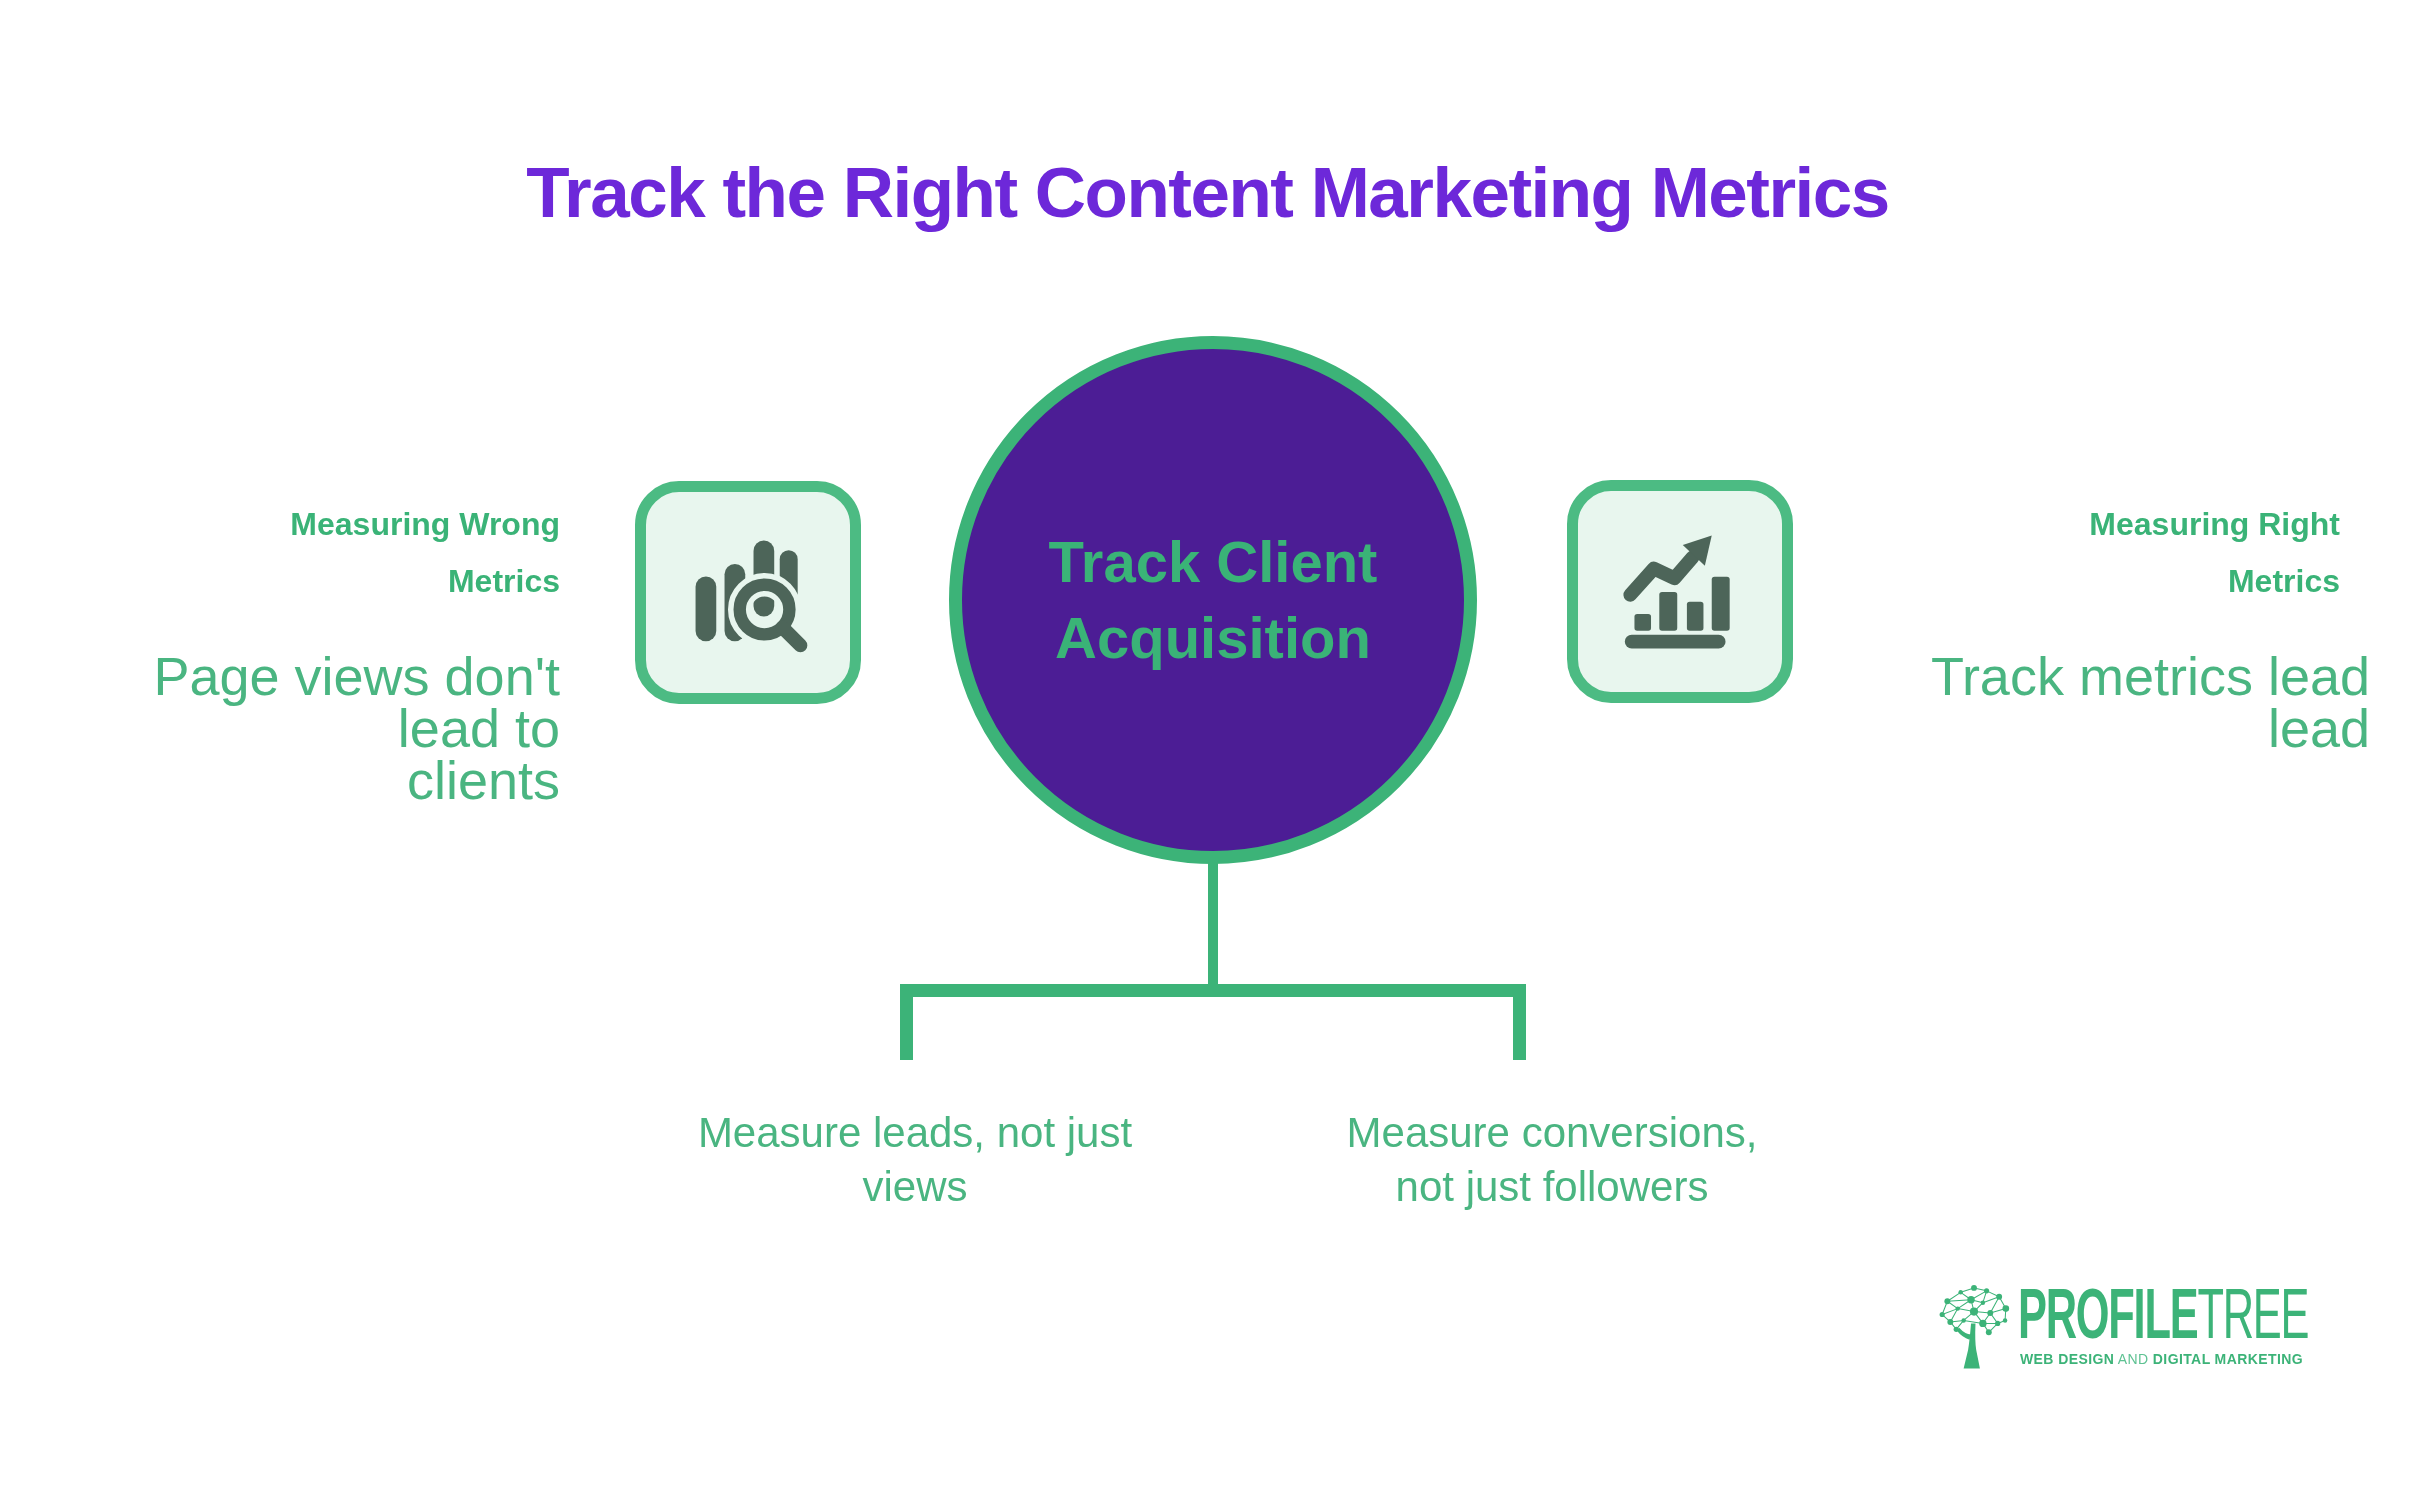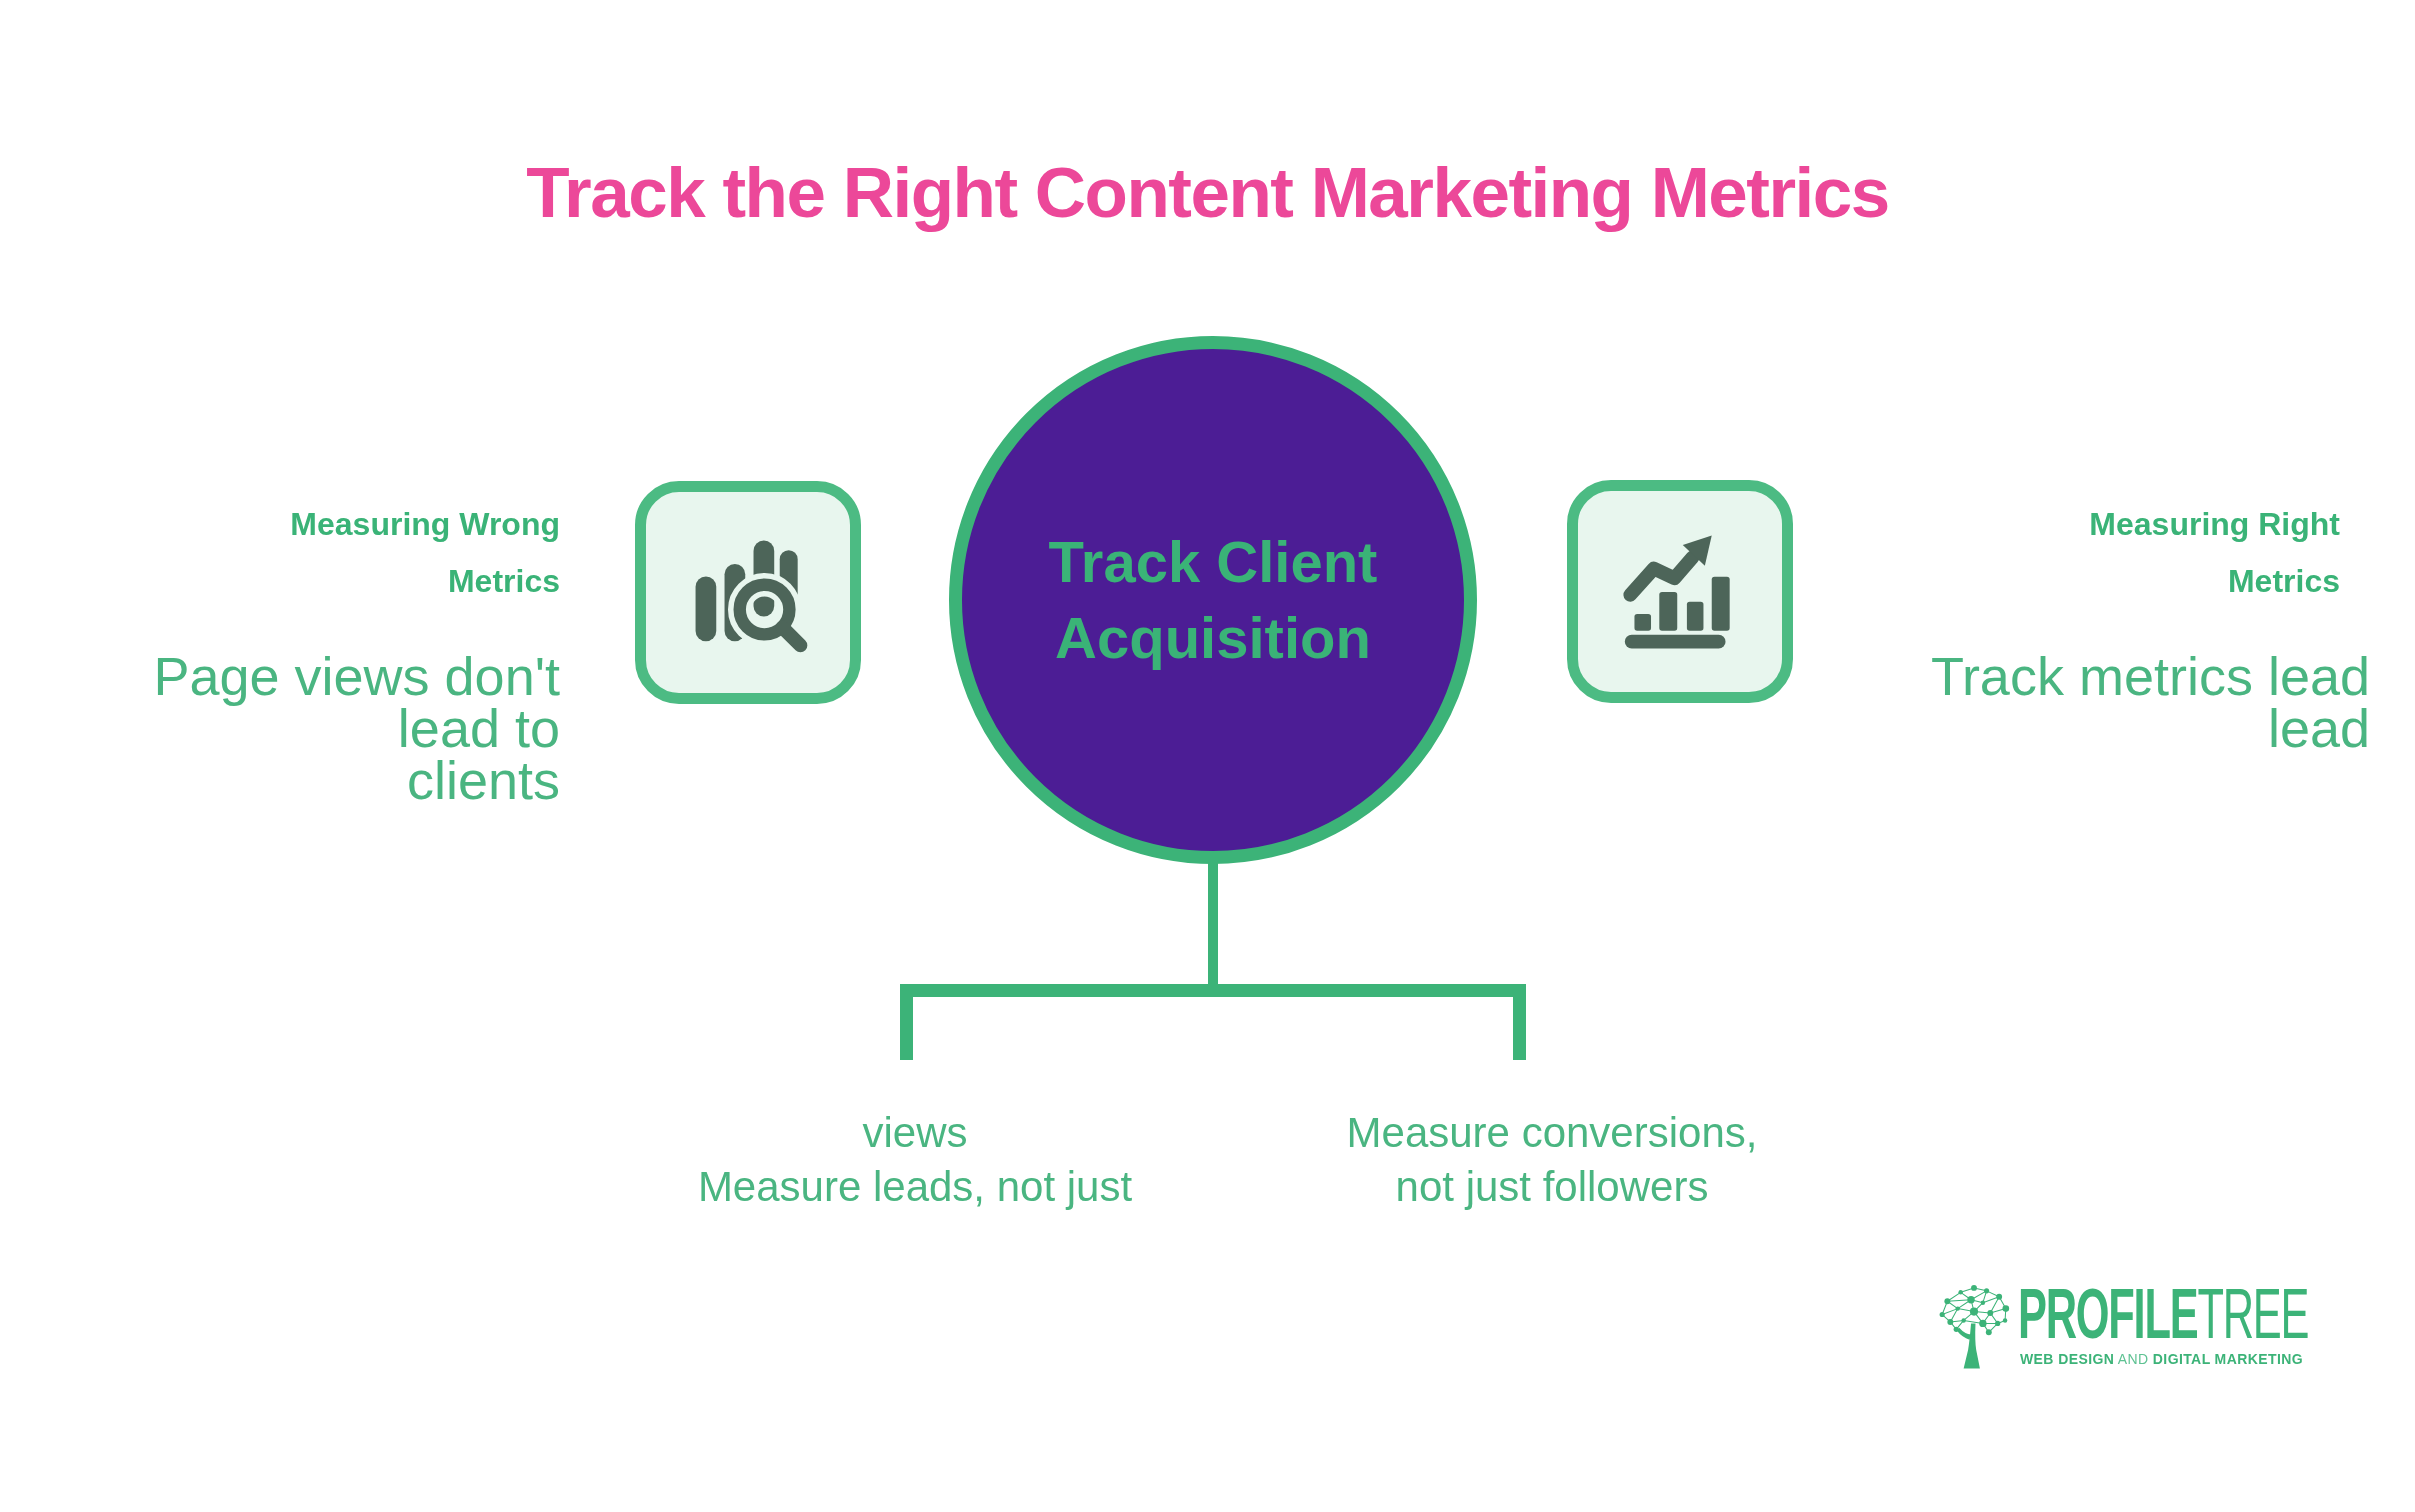--- a/index.html
+++ b/index.html
@@ -18,21 +18,21 @@
   .green-line { background: #3cb378; position: absolute; }
 
   .title {
     position: absolute;
     left: 0; right: 0;
     top: 152px;
     text-align: center;
     font-size: 71px;
     font-weight: 700;
     letter-spacing: -1.5px;
-    color: #ec4899;
+    color: #6d28d9;
   }
 
   .center-circle {
     position: absolute;
     left: 949px;
     top: 336px;
     width: 502px;
     height: 502px;
     border: 13px solid #3cb378;
     border-radius: 50%;
@@ -190,22 +190,22 @@
   <div class="side-body align-left" style="left: 1870px; width: 500px;">
     <div>Track metrics lead lead</div>
   </div>
 
   <div class="green-line" style="left: 1208px; top: 858px; width: 10px; height: 130px;"></div>
   <div class="green-line" style="left: 900px; top: 984px; width: 626px; height: 13px;"></div>
   <div class="green-line" style="left: 900px; top: 984px; width: 13px; height: 76px;"></div>
   <div class="green-line" style="left: 1513px; top: 984px; width: 13px; height: 76px;"></div>
 
   <div class="branch-label" style="left: 615px;">
+    <div>Measure leads, not just</div>
     <div>views</div>
-    <div>Measure leads, not just</div>
   </div>
   <div class="branch-label" style="left: 1252px;">
     <div>Measure conversions,</div>
     <div>not just followers</div>
   </div>
 
   <div class="logo">
     <svg class="logo-tree" viewBox="0 0 100 115">
 
       <path d="M46,54 Q44,78 42,90 L36,115 L58,115 L53,90 Q51,78 52,54 Z" fill="#3cb378"></path>

